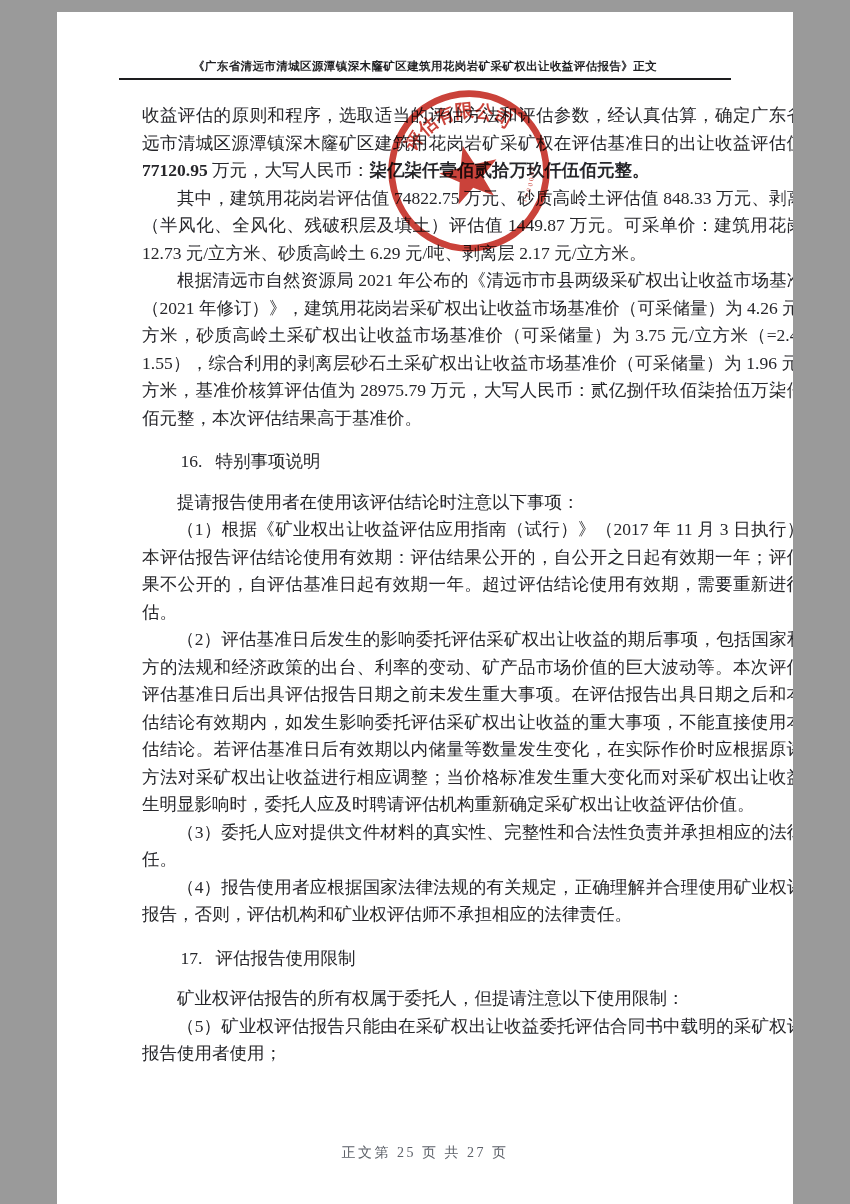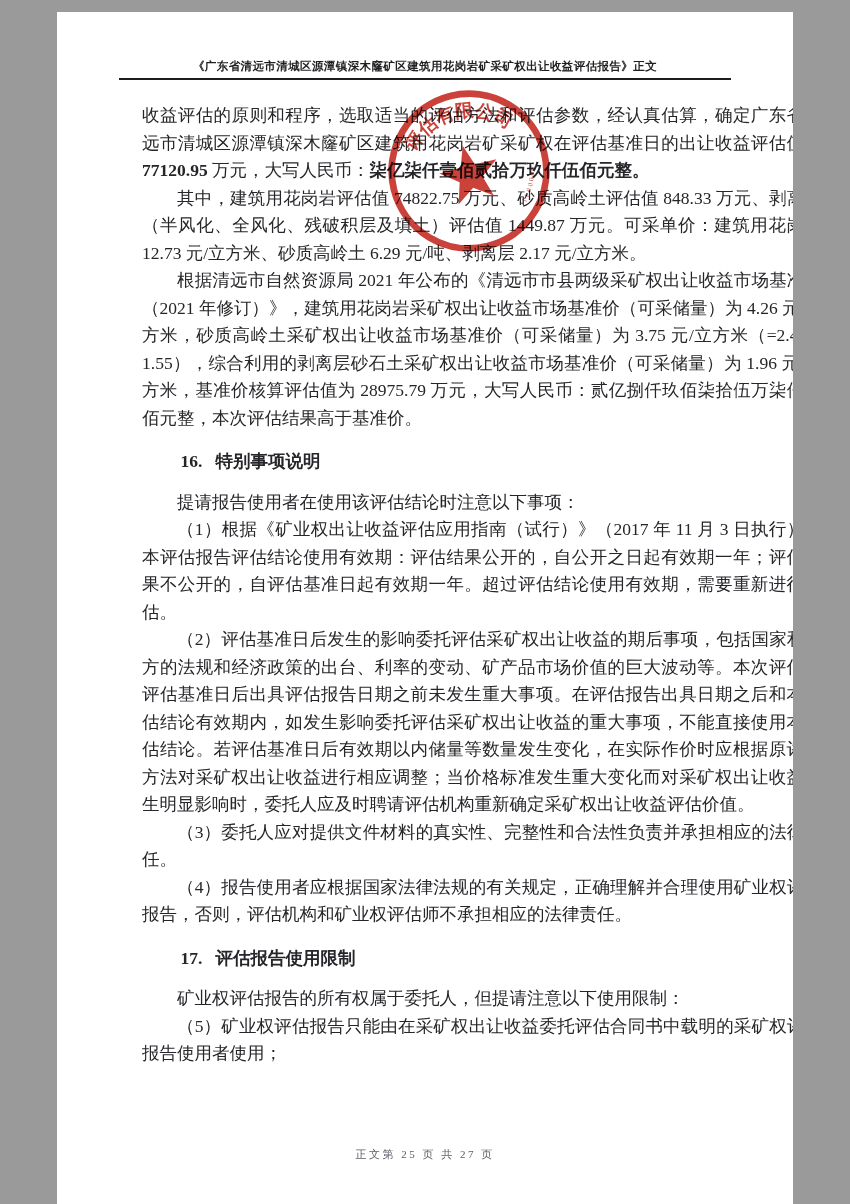--- a/index.html
+++ b/index.html
@@ -19,25 +19,25 @@
     background:#1d1d1f;
   }
   .doc-body {
     position:absolute; top:90px; left:85px; width:680px;
     font-size:17.5px; line-height:27.5px; text-align:justify;
     text-justify:inter-ideograph;
   }
   .para { margin:0; text-indent:2em; }
   .no-indent { text-indent:0; }
   .bold { font-weight:bold; }
-  .heading { font-weight:bold; margin:16px 0 13px 0; text-indent:2.2em; font-size:17.5px; }
+  .heading { font-weight:normal; margin:16px 0 13px 0; text-indent:2.2em; font-size:17.5px; }
   .h-num { margin-right:0.75em; }
   .footer {
     position:absolute; bottom:54px; left:0; right:0;
-    text-align:center; font-size:11px; color:#5c6068; letter-spacing:2.5px;
+    text-align:center; font-size:14px; color:#5c6068; letter-spacing:2.5px;
   }
   .seal {
     position:absolute; left:325px; top:72px; width:174px; height:174px;
     mix-blend-mode:multiply; opacity:0.88;
     transform:rotate(-14deg);
     pointer-events:none;
   }
   .seal text { font-family:"Liberation Serif","DejaVu Serif",serif; }
 </style>
 </head>

